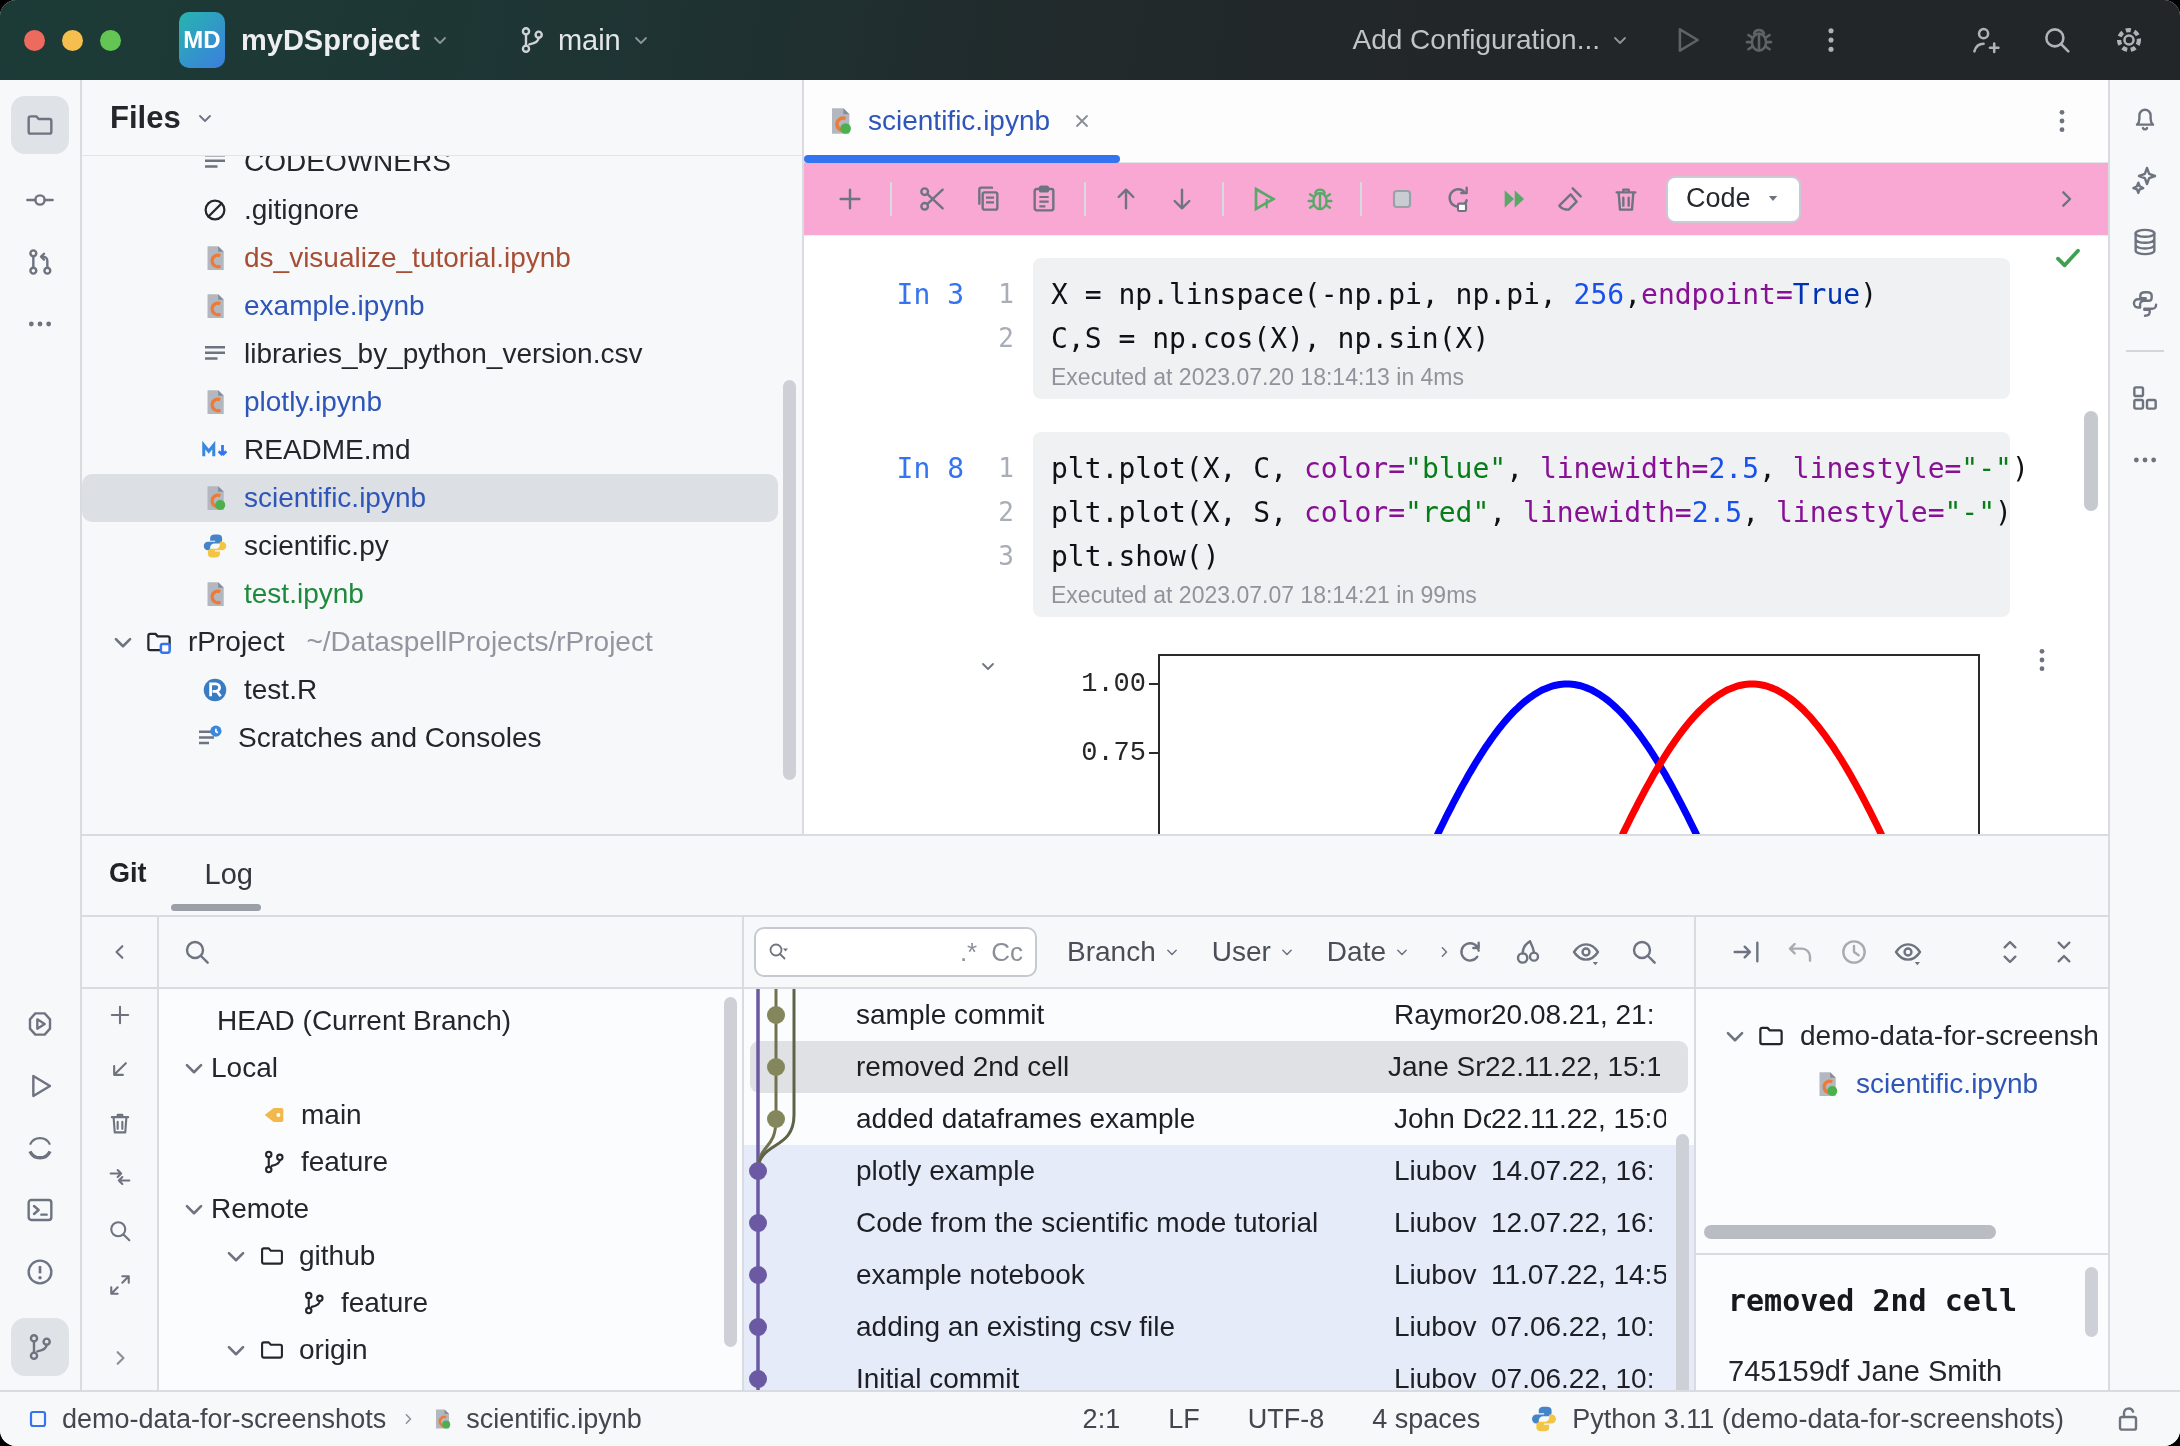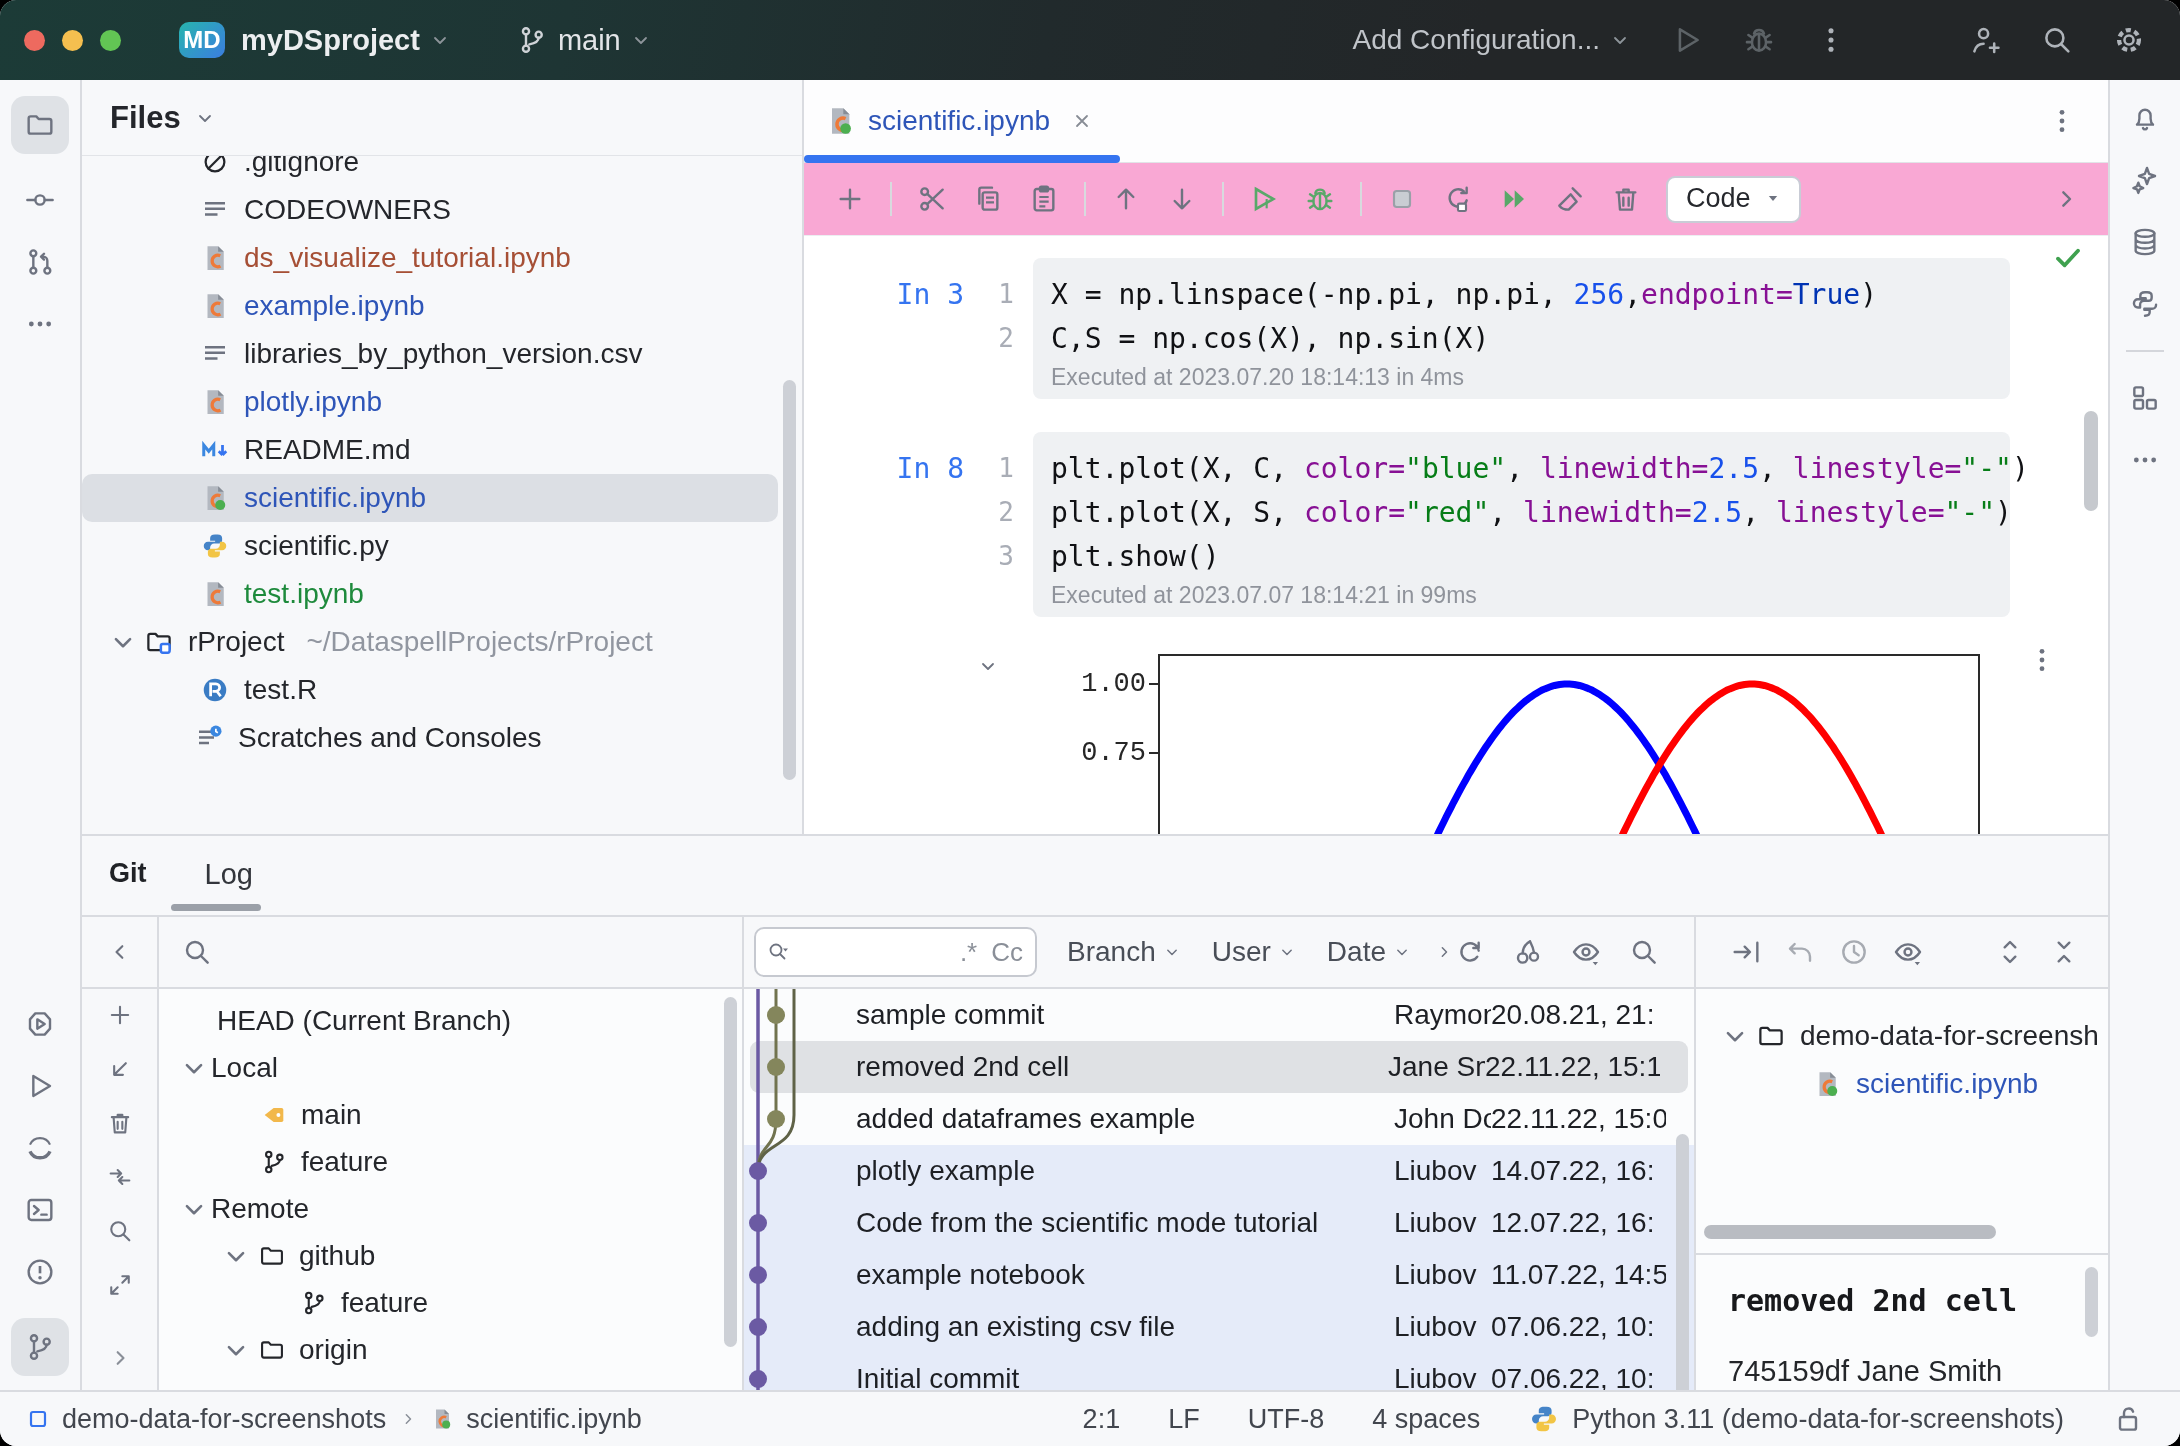--- a/index.html
+++ b/index.html
@@ -10,21 +10,21 @@
   .ic{display:inline-flex;align-items:center;justify-content:center;color:#6e7380;}
   .ic svg{width:32px;height:32px;}
   .ic.sm svg{width:24px;height:24px;}
   .ic.xs svg{width:20px;height:20px;}
 
   
   .titlebar{height:80px;flex:0 0 80px;display:flex;align-items:center;background:linear-gradient(100deg,#1c3b37 0%,#1e3534 26%,#212a2c 48%,#232628 68%,#232628 100%);color:#e4e6e9;}
   .traffic{display:flex;gap:17px;padding-left:24px;}
   .tl{width:21px;height:21px;border-radius:50%;}
   .tl.r{background:#ed6a5f}.tl.y{background:#f5bf4f}.tl.g{background:#62c554}
-  .proj-badge{margin-left:58px;width:46px;height:36px;border-radius:10px;background:linear-gradient(135deg,#27b5ae,#3b7de0);display:flex;align-items:center;justify-content:center;font-weight:bold;font-size:24px;color:#fff;}
+  .proj-badge{margin-left:58px;width:46px;height:56px;border-radius:10px;background:linear-gradient(135deg,#27b5ae,#3b7de0);display:flex;align-items:center;justify-content:center;font-weight:bold;font-size:24px;color:#fff;}
   .proj-name{margin-left:16px;font-size:29px;font-weight:600;color:#eceef0;}
   .tb-chev{color:#8d949a;margin-left:8px;}
   .branch-grp{display:flex;align-items:center;margin-left:64px;color:#e3e5e8;}
   .branch-grp .lbl{font-size:29px;margin-left:10px;}
   .tb-right{margin-left:auto;display:flex;align-items:center;padding-right:34px;}
   .runcfg{font-size:28px;color:#c0c4c9;}
   .tb-ic{margin-left:38px;color:#aeb3b9;}
   .tb-ic.dim{color:#5d6367;}
   .tb-ic svg{width:34px;height:34px;}
 
@@ -327,35 +327,35 @@
                 <svg viewBox="0 0 24 24">
                   <path d="M7 10l5 5 5-5" fill="none" stroke="currentColor" stroke-width="1.8" stroke-linecap="round" stroke-linejoin="round"></path>
                 </svg>
               </span>
           </div>
           <div class="files-list">
               <div class="frow ind-file">
 
     <span class="slot-icon">
                   <svg viewBox="0 0 24 24">
+                    <path d="M4 6.5h16M4 11h16M4 15.5h10" stroke="#6e7380" stroke-width="2"></path>
+                  </svg>
+                </span>
+    <span class="slot-label">CODEOWNERS</span>
+
+  </div>
+              <div class="frow ind-file">
+
+    <span class="slot-icon">
+                  <svg viewBox="0 0 24 24">
                     <circle cx="12" cy="12" r="7.5" fill="none" stroke="currentColor" stroke-width="1.8" stroke-linecap="round" stroke-linejoin="round"></circle>
                     <path d="M6.8 17.2L17.2 6.8" fill="none" stroke="currentColor" stroke-width="1.8" stroke-linecap="round" stroke-linejoin="round"></path>
                   </svg>
                 </span>
     <span class="slot-label">.gitignore</span>
-
-  </div>
-              <div class="frow ind-file">
-
-    <span class="slot-icon">
-                  <svg viewBox="0 0 24 24">
-                    <path d="M4 6.5h16M4 11h16M4 15.5h10" stroke="#6e7380" stroke-width="2"></path>
-                  </svg>
-                </span>
-    <span class="slot-label">CODEOWNERS</span>
 
   </div>
               <div class="frow ind-file">
 
     <span class="slot-icon">
                   <svg viewBox="0 0 24 24">
                     <path d="M6 2.5h8.5L19 7v14.5H6z" fill="#b3b8c0"></path>
                     <path d="M14.5 2.5V7H19z" fill="#878d96"></path>
                     <path d="M16.2 10.2a4.6 4.6 0 1 0 .2 8.3" fill="none" stroke="#ee7a39" stroke-width="2.6"></path>
                   </svg>

